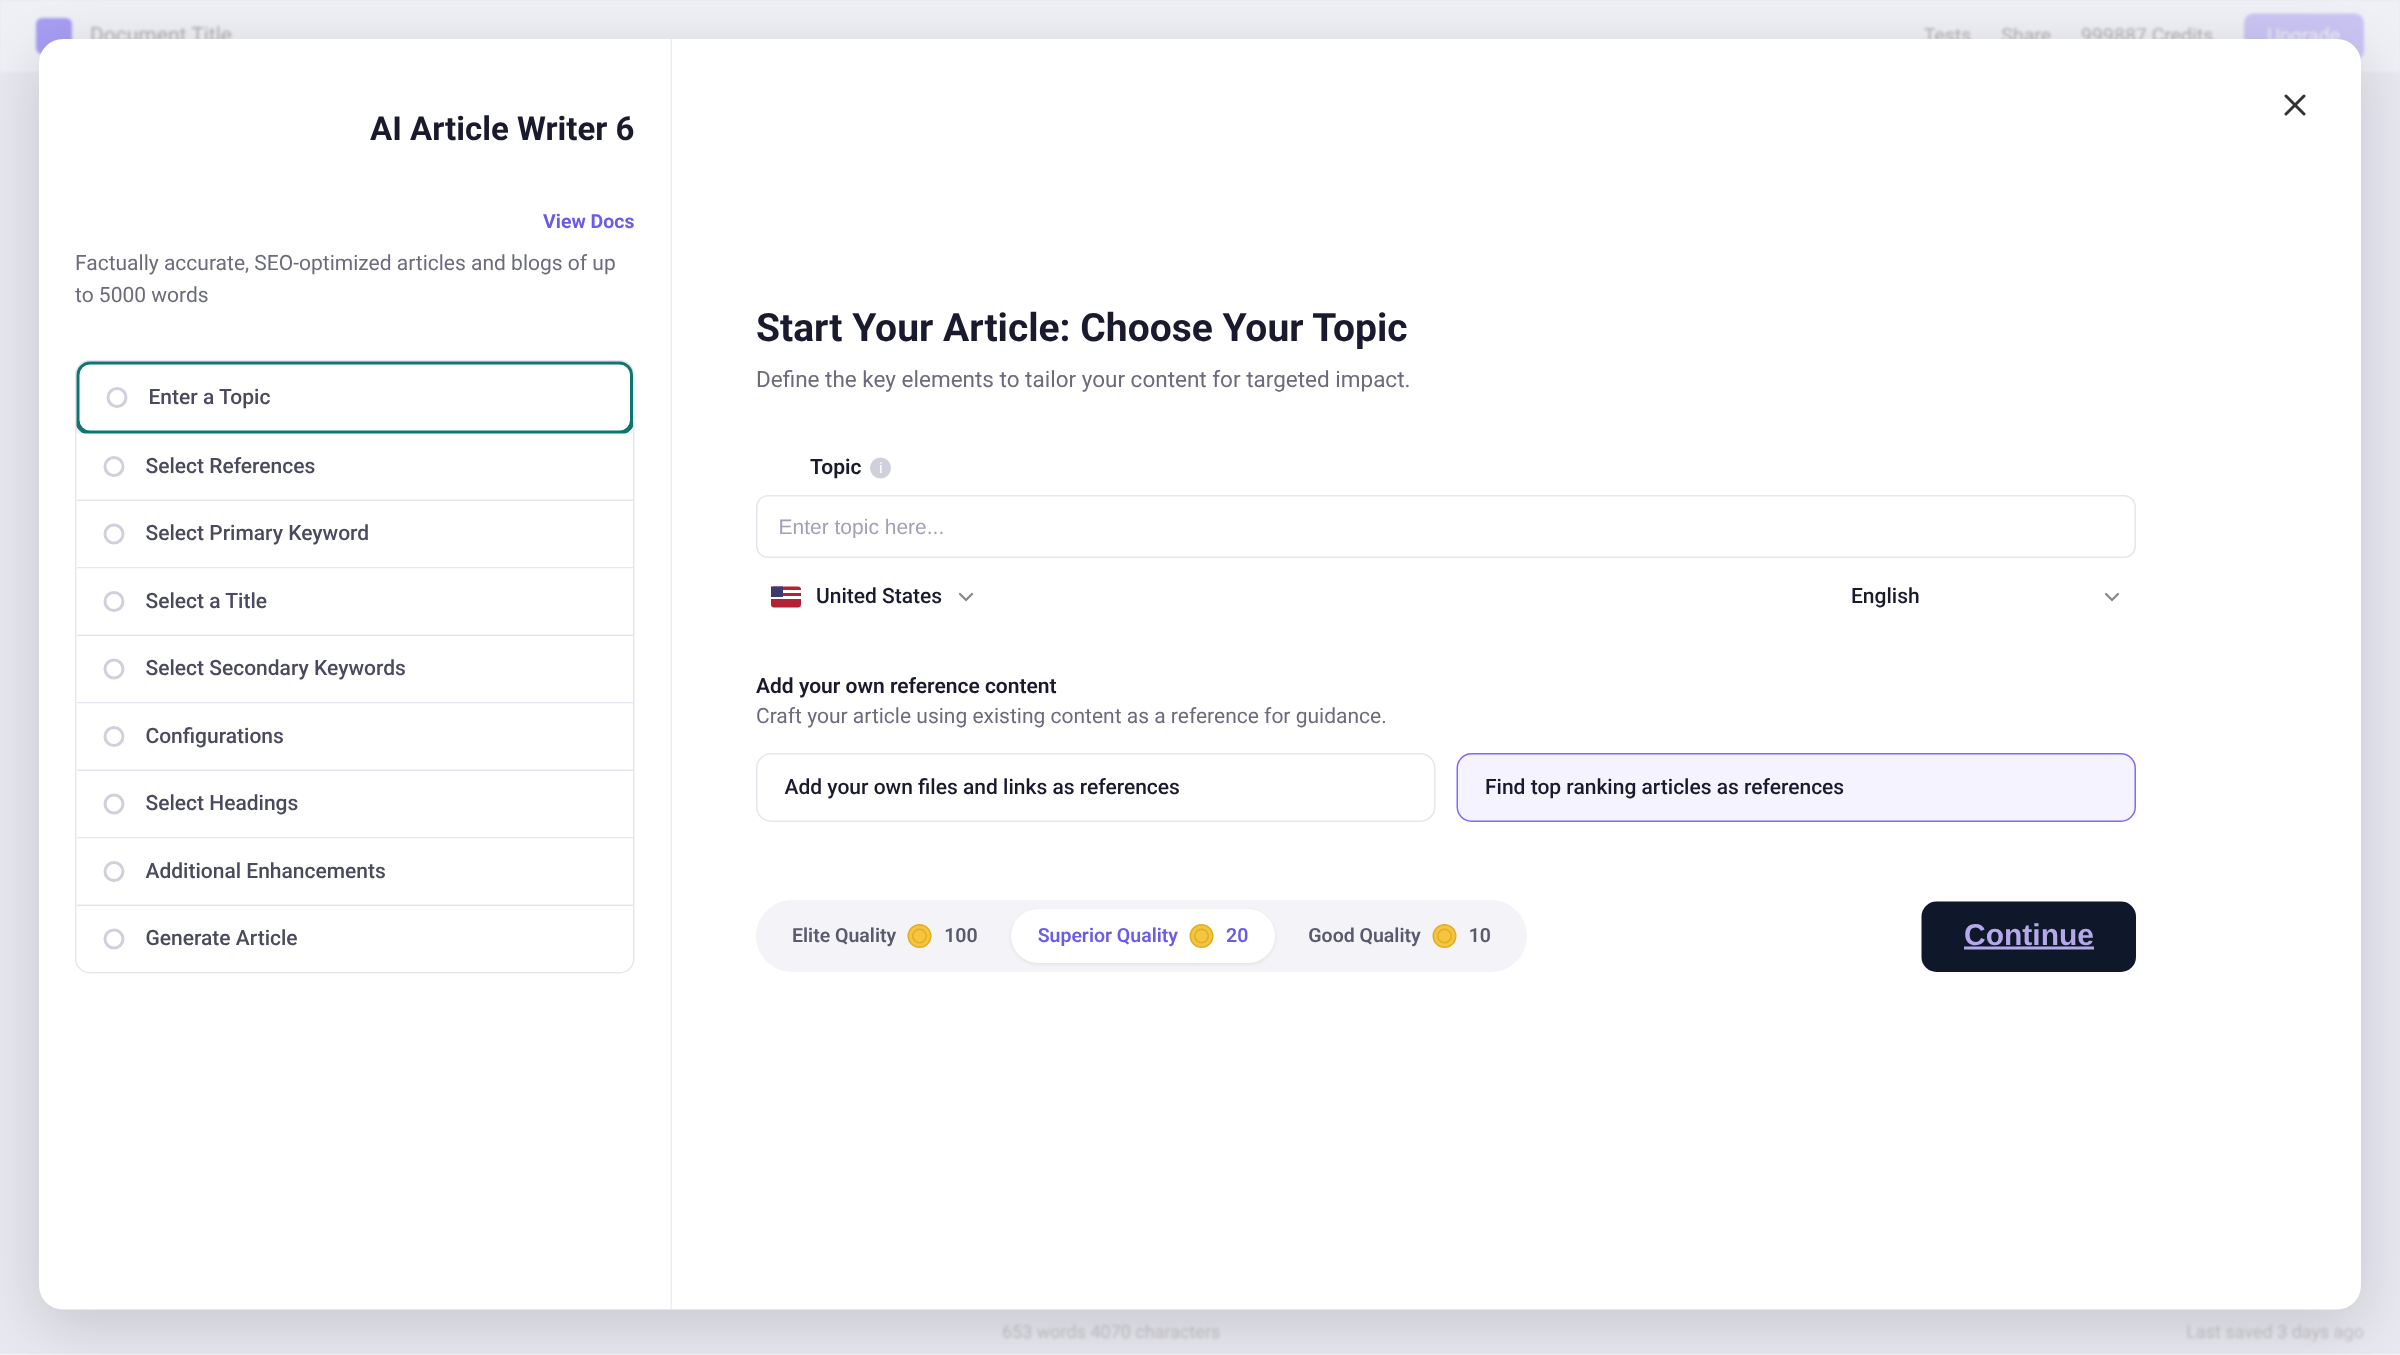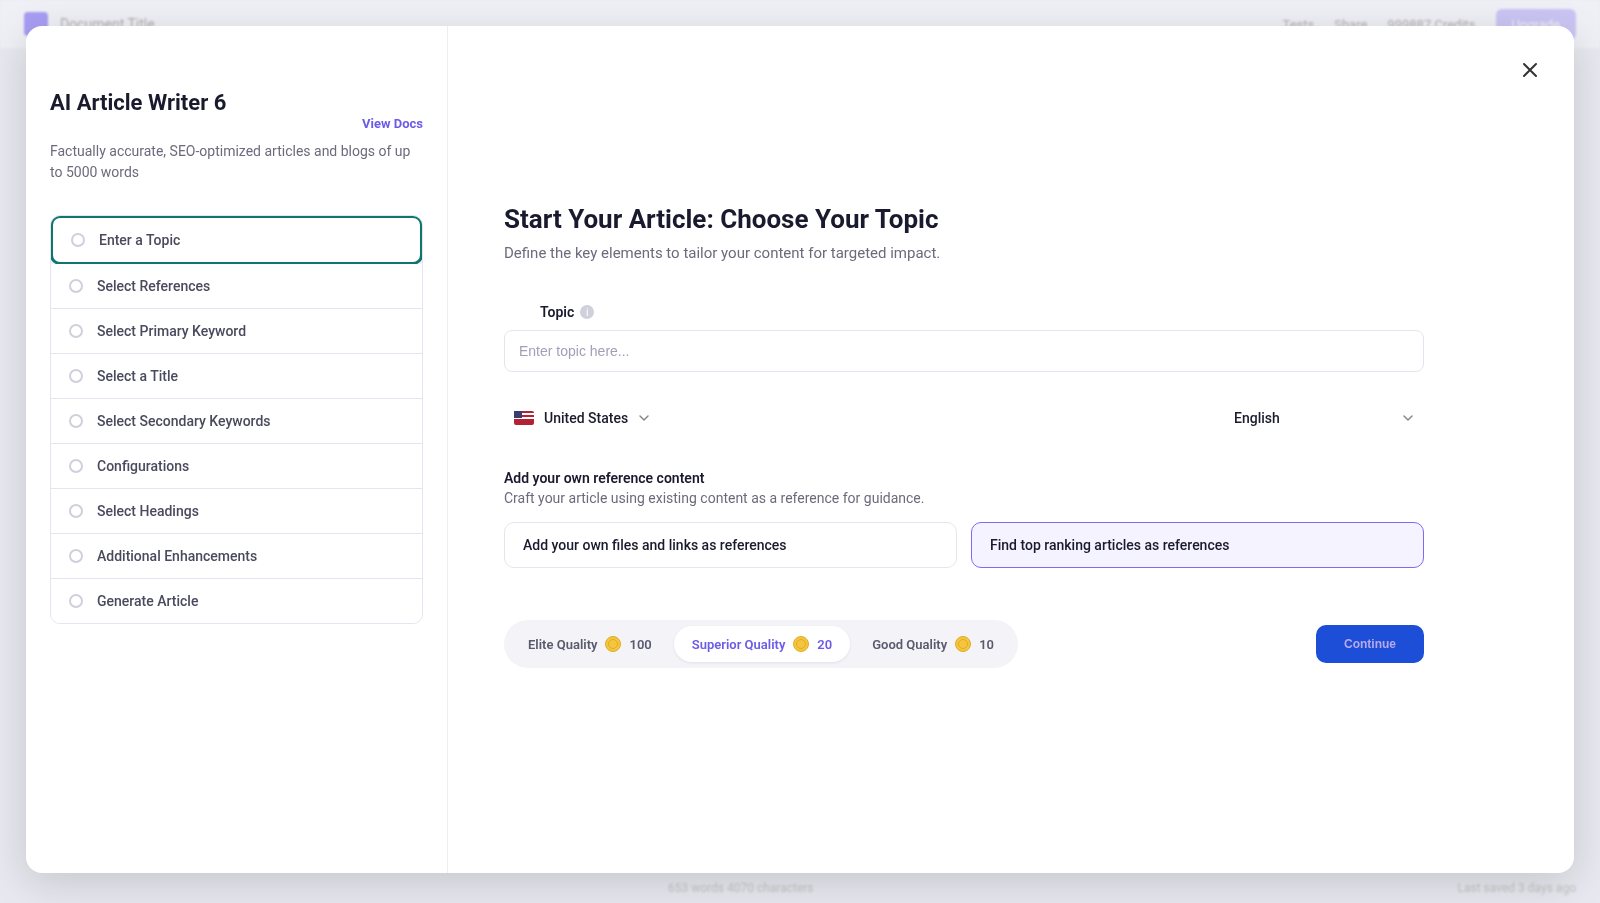--- a/index.html
+++ b/index.html
@@ -58,21 +58,21 @@
       overflow: hidden;
     }
     .sidebar {
       width: 422px;
       border-right: 1px solid #ededf2;
       padding: 48px 24px;
       display: flex;
       flex-direction: column;
     }
     .sidebar-header { margin-bottom: 32px; }
-    .sidebar-title-row { display: flex; align-items: center; justify-content: space-between; margin-bottom: 10px; }
+    .sidebar-title-row { display: flex; align-items: flex-end; justify-content: space-between; margin-bottom: 10px; flex-direction: column; }
     .sidebar-title { font-size: 22px; font-weight: 700; color: #1a1a2e; }
     .view-docs { font-size: 13px; font-weight: 700; color: #6b5ce7; text-decoration: none; cursor: pointer; margin-top: 42px; }
     .sidebar-subtitle { font-size: 14px; color: #6b6b7d; line-height: 1.5; }
     .steps { display: flex; flex-direction: column; border: 1px solid #e5e5ef; border-radius: 10px; overflow: hidden; }
     .step {
       display: flex;
       align-items: center;
       gap: 14px;
       padding: 14px 18px;
       border-bottom: 1px solid #e5e5ef;
@@ -129,21 +129,21 @@
       cursor: pointer;
     }
     .topic-input {
       width: 100%;
       padding: 12px 14px;
       border: 1px solid #e5e5ef;
       border-radius: 8px;
       font-size: 14px;
       color: #333;
       outline: none;
-      margin-bottom: 32px;
+      margin-bottom: 12px;
     }
     .topic-input::placeholder { color: #a0a0b8; }
     .selects-row { display: flex; justify-content: space-between; gap: 20px; margin-bottom: 38px; }
     .country-select, .lang-select {
       display: flex;
       align-items: center;
       gap: 10px;
       padding: 6px 10px;
       cursor: pointer;
       font-size: 14px;
@@ -198,27 +198,28 @@
       border: 1px solid #e0ae1e;
       display: flex;
       align-items: center;
       justify-content: center;
       position: relative;
     }
     .coin::before { content: ''; width: 8px; height: 8px; border-radius: 50%; border: 1.5px solid #e0ae1e; }
     .coin-val { font-size: 13px; font-weight: 600; }
     .continue-btn {
       padding: 12px 28px;
-      background: #1d4ed8;
+      background: #0f172a;
       color: #b5a9ea;
       border: none;
       border-radius: 10px;
-      font-size: 12px;
+      font-size: 20px;
       font-weight: 600;
       cursor: not-allowed;
+      text-decoration: underline;
     }
   </style>
 </head>
 <body>
 
 <div class="bg-header">
   <div class="bg-left">
     <div class="bg-logo"></div>
     <span class="bg-title">Document Title</span>
   </div>

